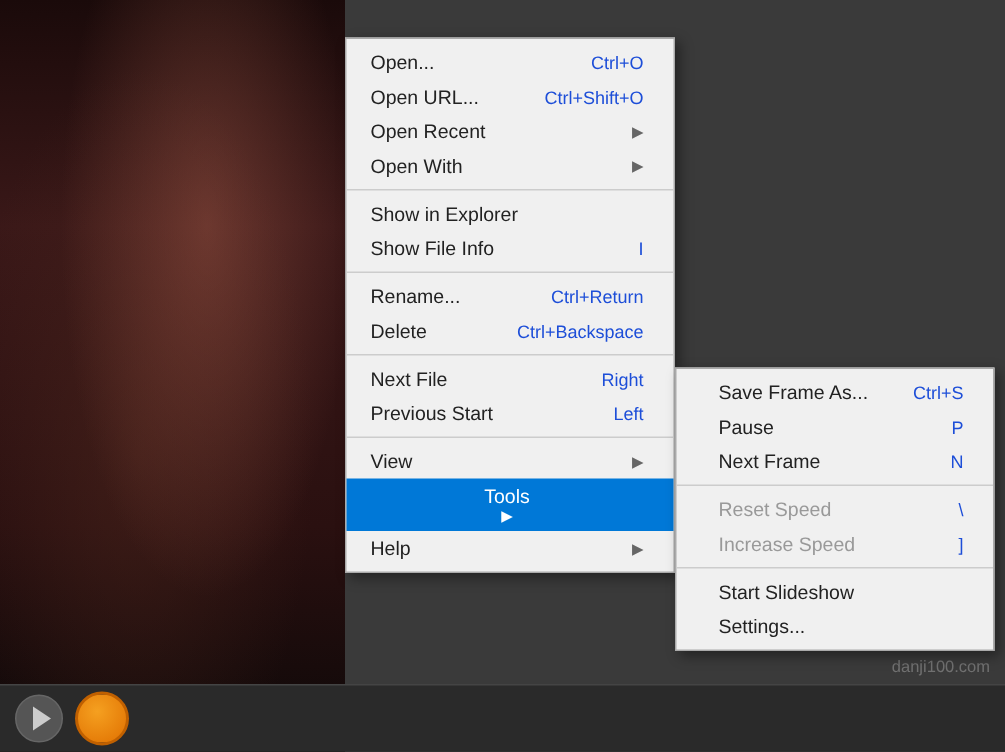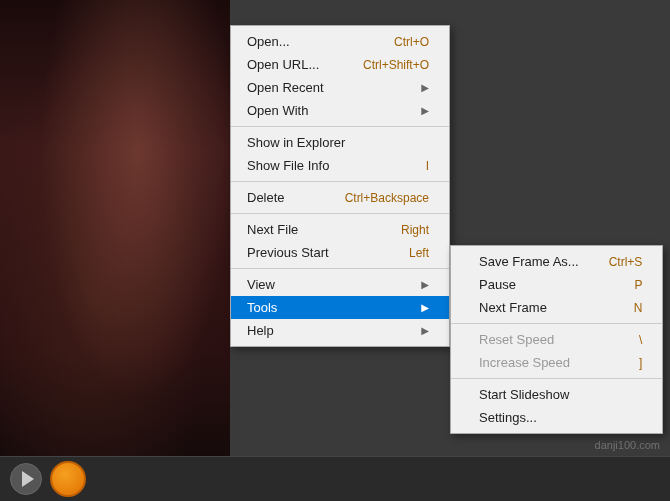--- a/index.html
+++ b/index.html
@@ -109,29 +109,30 @@
       justify-content: space-between;
       padding: 4px 20px 4px 16px;
       cursor: pointer;
       color: #222;
       white-space: nowrap;
     }
 
     .menu-item:hover, .menu-item.active {
       background: #0078d7;
       color: #fff;
+      flex-direction: column;
     }
 
     .menu-item.active {
       background: #0078d7;
       color: #fff;
     }
 
     .menu-item .shortcut {
-      color: #a16207;
+      color: #1d4ed8;
       margin-left: 30px;
       font-size: 12px;
     }
 
     .menu-item .arrow {
       font-size: 10px;
       color: #666;
     }
 
     .menu-item.active .arrow {
@@ -203,20 +204,24 @@
   <div class="menu-item">
     <span>Show in Explorer</span>
     <span class="shortcut"></span>
   </div>
   <div class="menu-item">
     <span>Show File Info</span>
     <span class="shortcut">I</span>
   </div>
   <div class="menu-separator"></div>
   <div class="menu-item">
+    <span>Rename...</span>
+    <span class="shortcut">Ctrl+Return</span>
+  </div>
+  <div class="menu-item">
     <span>Delete</span>
     <span class="shortcut">Ctrl+Backspace</span>
   </div>
   <div class="menu-separator"></div>
   <div class="menu-item">
     <span>Next File</span>
     <span class="shortcut">Right</span>
   </div>
   <div class="menu-item">
     <span>Previous Start</span>

